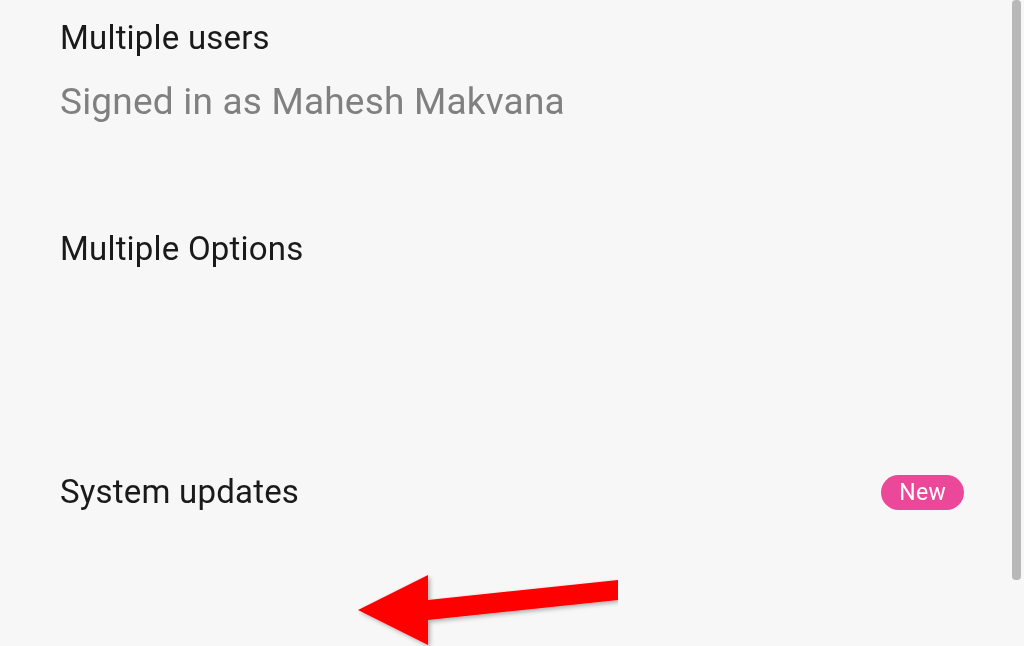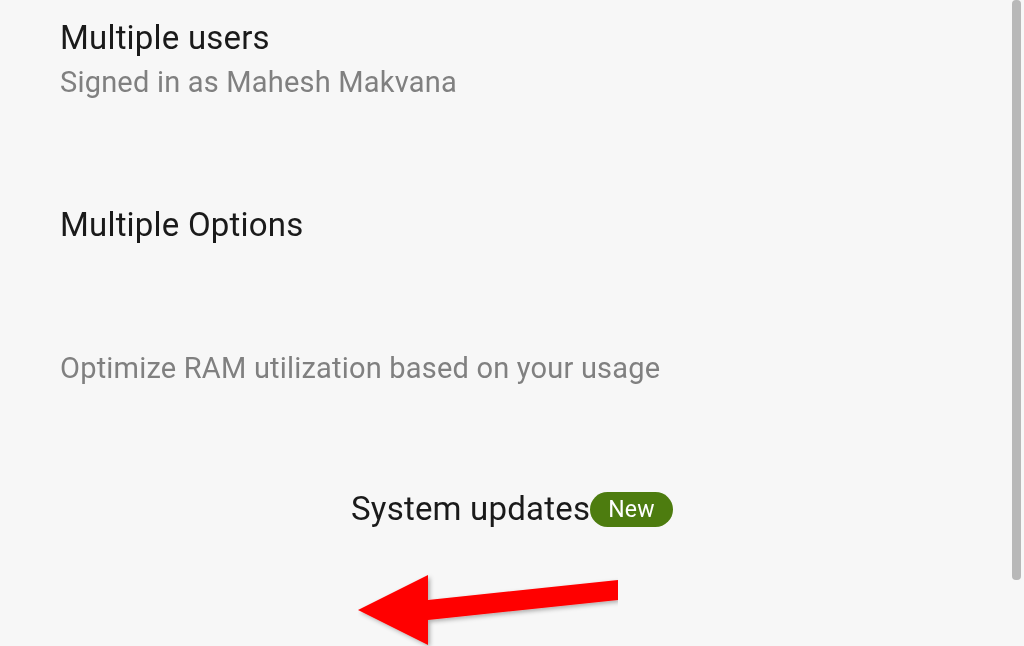--- a/index.html
+++ b/index.html
@@ -34,49 +34,49 @@
       cursor: pointer;
     }
     .setting-title {
       font-size: 33px;
       font-weight: 400;
       color: #1a1a1a;
       line-height: 1.3;
       letter-spacing: 0.2px;
     }
     .setting-subtitle {
-      font-size: 29px;
+      font-size: 37px;
       font-weight: 400;
       color: #808080;
-      margin-top: 4px;
+      margin-top: 18px;
       line-height: 1.3;
       letter-spacing: 0.2px;
     }
     .item-multiple-users {
       padding-top: 17px;
       padding-bottom: 50px;
     }
     .item-developer {
       padding-top: 52px;
       padding-bottom: 52px;
     }
     .item-ram-boost {
       padding-top: 48px;
       padding-bottom: 48px;
     }
     .item-system-updates {
       padding-top: 52px;
       padding-bottom: 0;
       display: flex;
       align-items: center;
-      justify-content: center;
+      justify-content: space-between;
       padding-right: 60px;
     }
     .badge {
-      background: #4d7c0f;
+      background: #ec4899;
       color: #ffffff;
       font-size: 23px;
       font-weight: 400;
       padding: 4px 18px;
       border-radius: 20px;
       letter-spacing: 0.3px;
     }
     .arrow-annotation {
       position: absolute;
       left: 358px;
@@ -92,21 +92,20 @@
   <div class="setting-item item-multiple-users">
     <div class="setting-title">Multiple users</div>
     <div class="setting-subtitle">Signed in as Mahesh Makvana</div>
   </div>
 
   <div class="setting-item item-developer">
     <div class="setting-title">Multiple Options</div>
   </div>
 
   <div class="setting-item item-ram-boost">
-    <div class="setting-subtitle">Optimize RAM utilization based on your usage</div>
   </div>
 
   <div class="setting-item item-system-updates">
     <div class="setting-title">System updates</div>
     <div class="badge">New</div>
   </div>
 
   <div class="scrollbar"></div>
 
   <svg class="arrow-annotation" width="260" height="90" viewBox="0 0 260 90">

